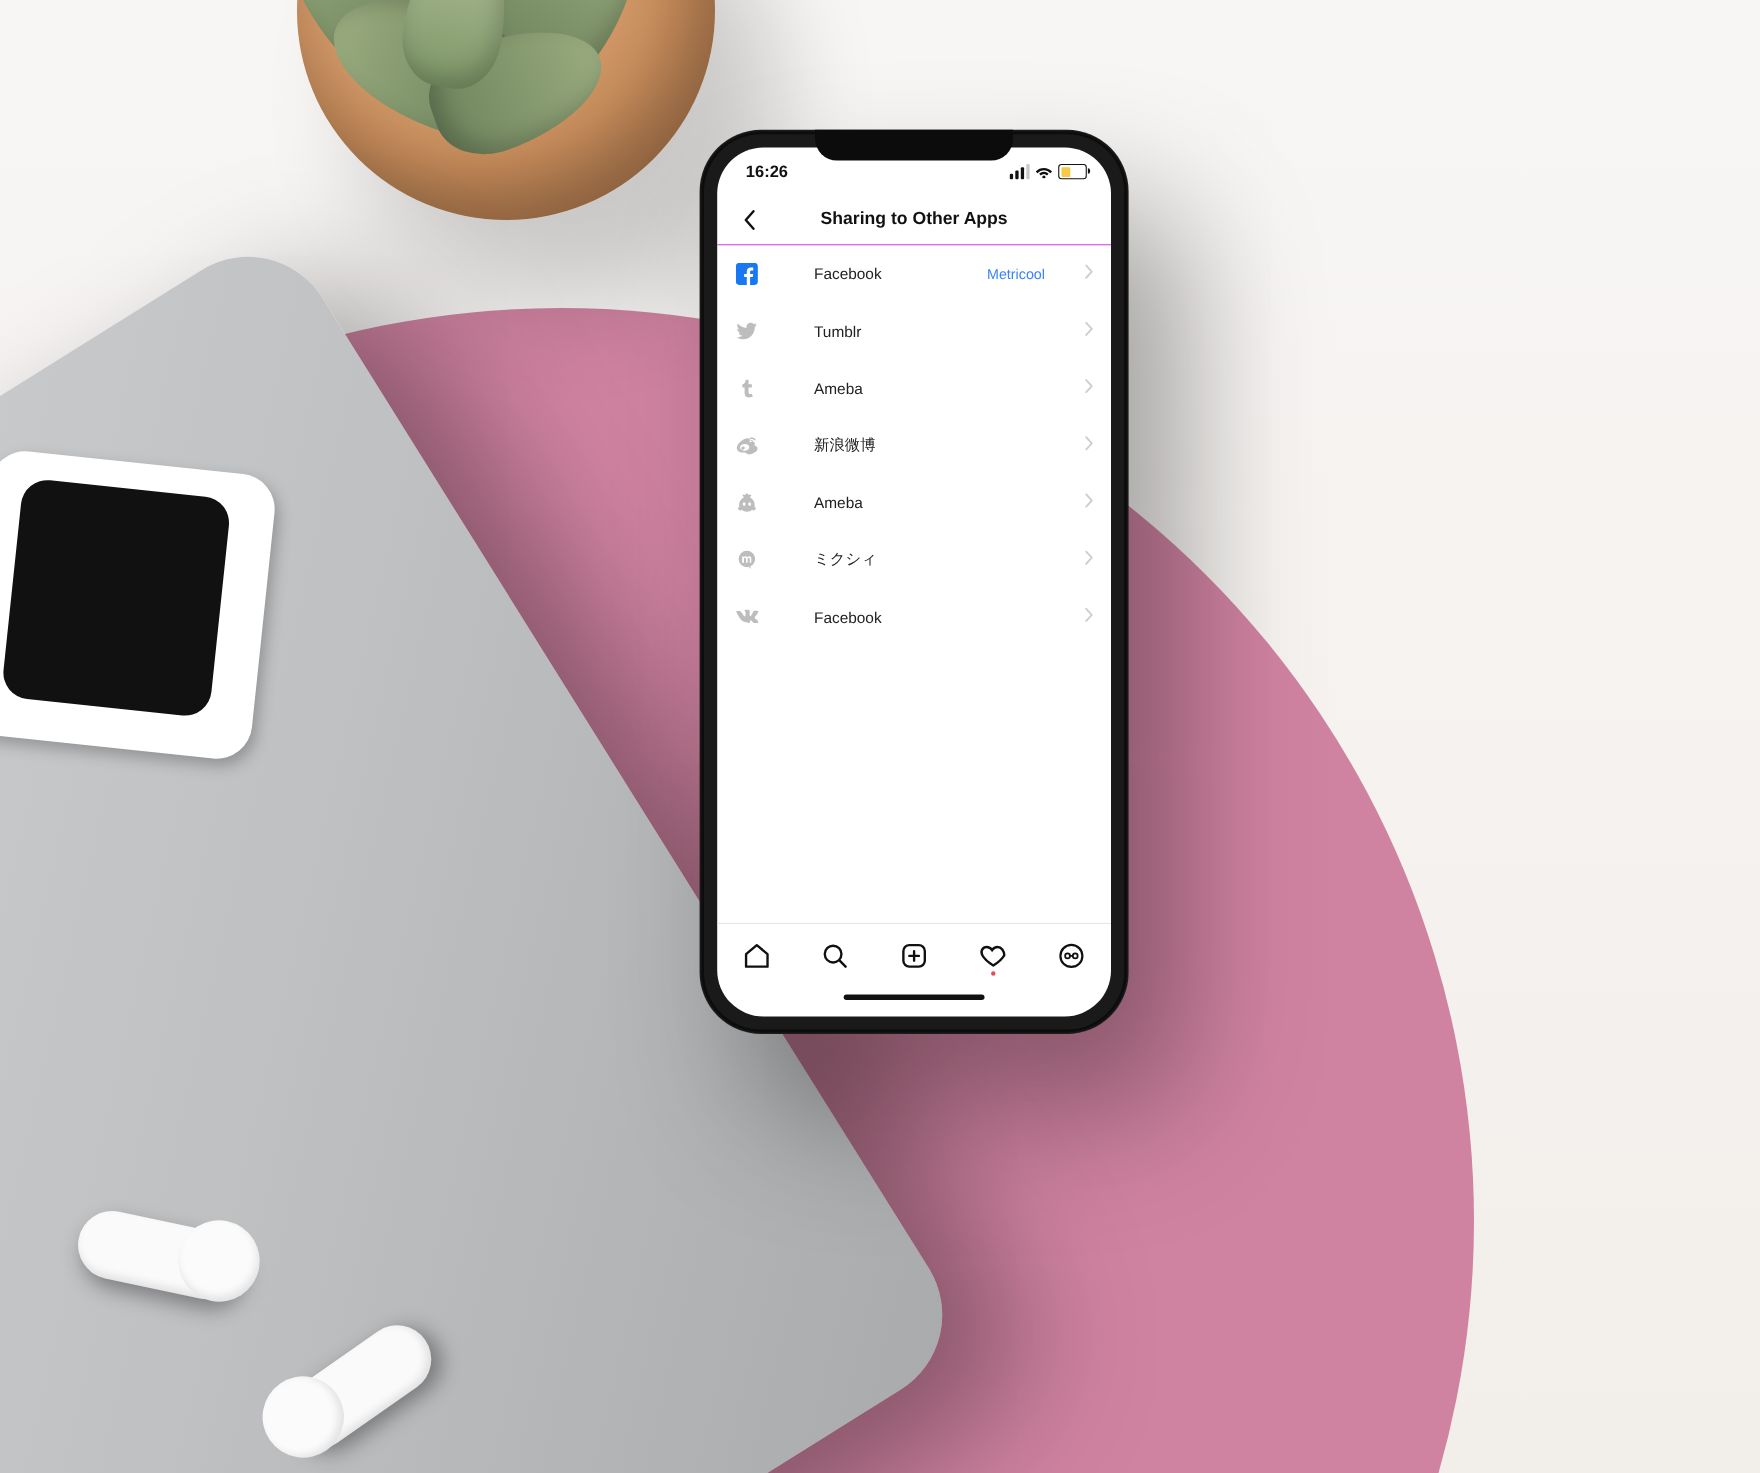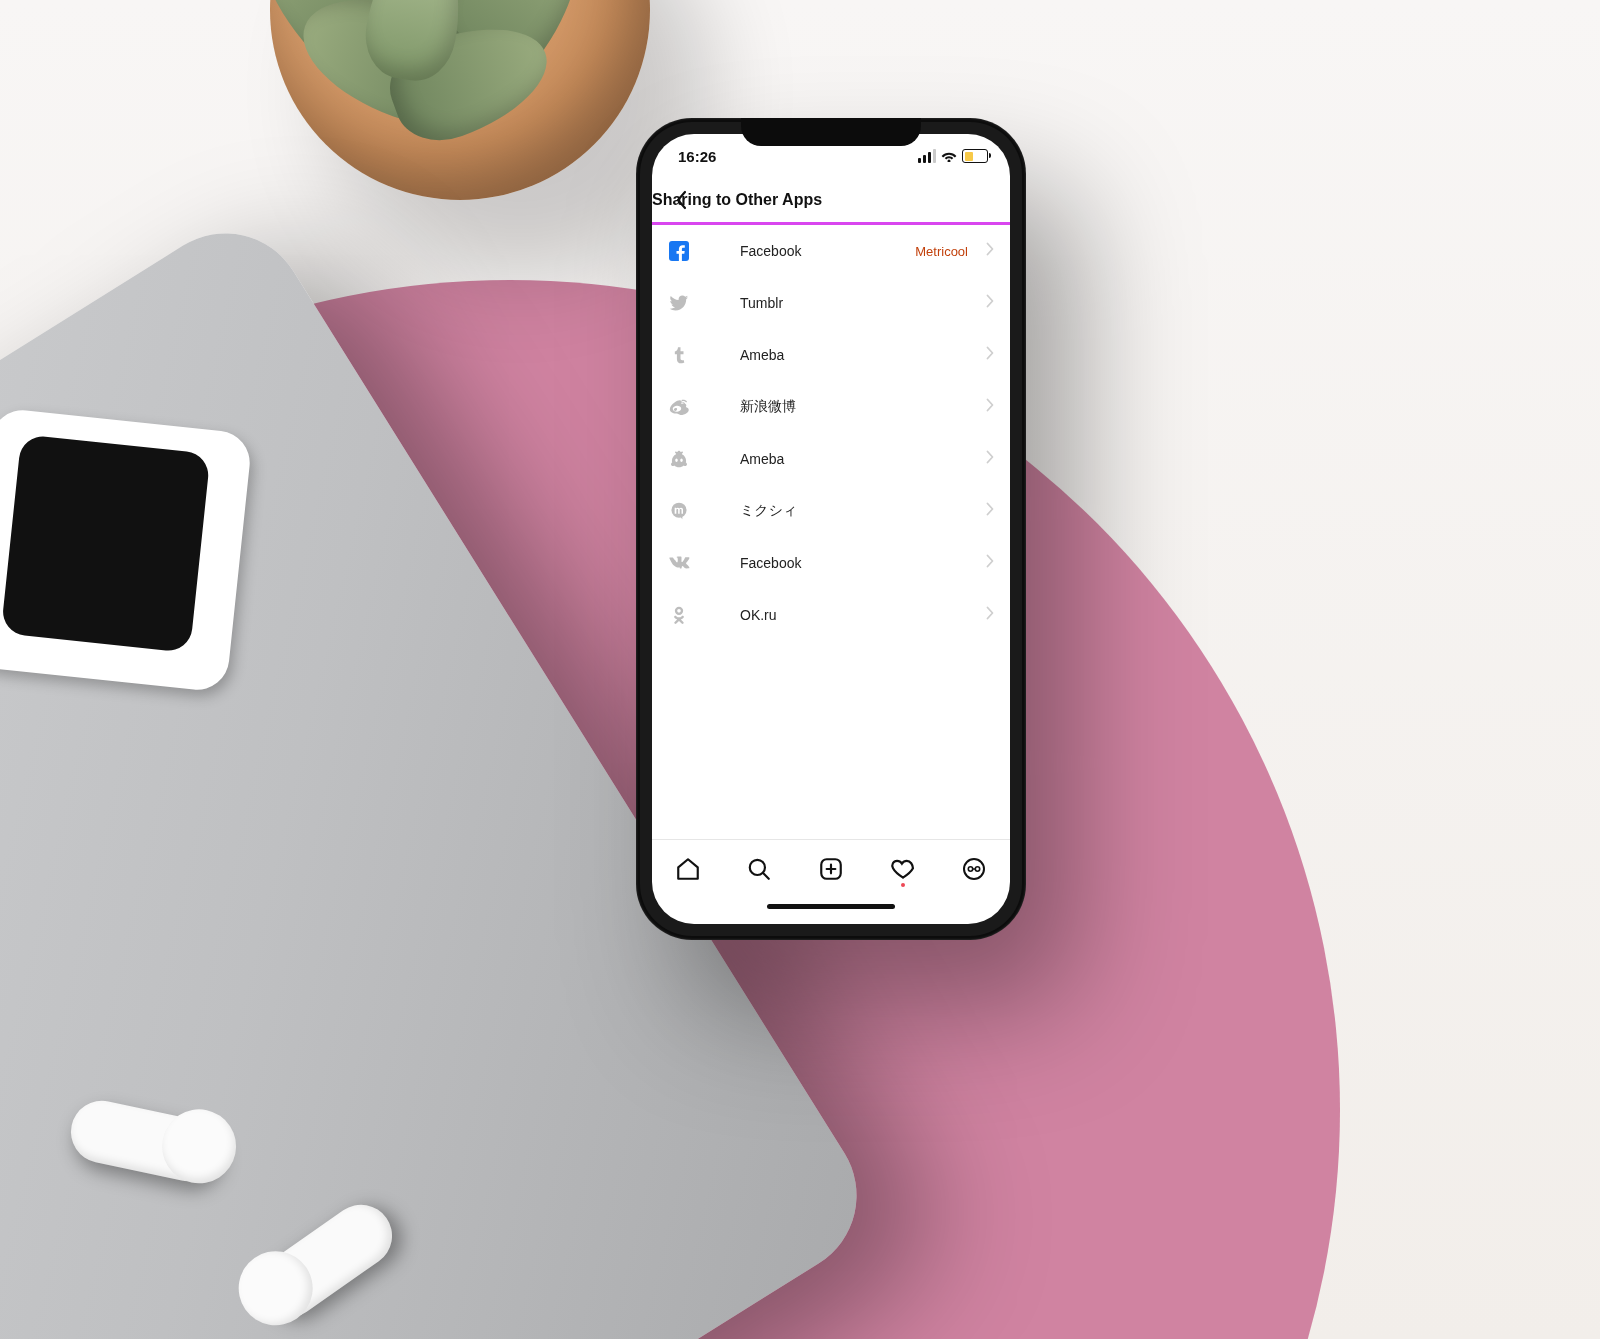--- a/index.html
+++ b/index.html
@@ -33,30 +33,30 @@
   .status .right{display:flex;align-items:center;gap:5px;}
   .sig{display:flex;align-items:flex-end;gap:2px;}
   .sig span{width:3px;background:#111;border-radius:1px;}
   .sig span:nth-child(1){height:5px}.sig span:nth-child(2){height:8px}.sig span:nth-child(3){height:11px}.sig span:nth-child(4){height:14px;background:#c9c9c9}
   .wifi svg{display:block}
   .batt{position:relative;width:24px;height:12px;border:1.5px solid #111;border-radius:3px;}
   .batt::after{content:"";position:absolute;right:-4px;top:3px;width:2.5px;height:5px;background:#111;border-radius:0 2px 2px 0;}
   .batt .fill{position:absolute;left:1.5px;top:1.5px;bottom:1.5px;width:35%;background:#f7c948;border-radius:1px;}
 
   
-  .navbar{height:44px;border-bottom:3px solid #d946ef;display:flex;align-items:center;justify-content:flex-start;position:relative;}
+  .navbar{height:44px;border-bottom:1px solid #d946ef;display:flex;align-items:center;justify-content:center;position:relative;}
   .navbar .back{position:absolute;left:10px;top:0;height:44px;width:40px;display:flex;align-items:center;justify-content:center;}
   .navbar h1{margin:0;font-size:16px;font-weight:700;color:#111;}
 
   
   .list{flex:1;overflow:auto;}
   .row{height:52px;display:flex;align-items:center;padding:0 16px;gap:14px;}
   .row .ic{width:22px;height:22px;display:flex;align-items:center;justify-content:center;flex:0 0 22px;}
   .row .label{flex:1;font-size:14px;color:#222;margin-left:36px;}
-  .row .detail{font-size:13px;color:#c2410c;margin-right:4px;}
+  .row .detail{font-size:13px;color:#3b82f6;margin-right:22px;}
   .row .chev{color:#cfcfcf;}
   .row.colored .ic svg,.row.colored .ic{color:#1877f2}
   .row .ic.grey{color:#bdbdbd}
 
   
   .tabbar{height:58px;border-top:1px solid #e6e6e6;display:flex;align-items:center;justify-content:space-around;padding-bottom:6px;}
   .tab{width:44px;height:44px;display:flex;align-items:center;justify-content:center;color:#111;position:relative;}
   .tab .dot{position:absolute;bottom:4px;left:50%;transform:translateX(-50%);width:4px;height:4px;border-radius:50%;background:#ed4956;}
   .homebar{height:20px;display:flex;align-items:flex-start;justify-content:center;}
   .homebar span{width:128px;height:5px;border-radius:3px;background:#111;}
@@ -200,31 +200,20 @@
             <svg width="22" height="20" viewBox="0 0 24 24">
                 <path fill="currentColor" d="M13 18.5h1.4s.4 0 .6-.3c.2-.2.2-.6.2-.6s0-1.8.8-2.1c.8-.3 1.9 1.8 3 2.5.9.6 1.5.5 1.5.5l3-.1s1.6-.1.8-1.4c-.1-.1-.5-1-2.4-2.8-2-1.9-1.8-1.6.7-4.9 1.5-2 2.1-3.2 1.9-3.7-.2-.5-1.3-.4-1.3-.4h-3.4s-.3 0-.4.1c-.2.1-.3.4-.3.4s-.5 1.4-1.3 2.6c-1.5 2.5-2.1 2.7-2.4 2.5-.6-.4-.4-1.6-.4-2.4 0-2.7.4-3.8-.8-4.1-.4-.1-.7-.2-1.7-.2-1.3 0-2.4 0-3 .3-.4.2-.7.7-.5.7.2 0 .8.1 1.1.6.4.5.4 1.8.4 1.8s.2 3.3-.5 3.7c-.5.3-1.2-.3-2.5-2.6C5.7 7.4 5.2 6 5.2 6s-.1-.3-.3-.4c-.2-.2-.5-.2-.5-.2H1.2s-.5 0-.7.2c-.2.2 0 .6 0 .6s2.5 5.9 5.4 8.9c2.6 2.7 5.6 2.4 5.6 2.4H13Z"></path>
               </svg>
           </span>
           <span class="label">Facebook</span>
           <span class="chev"><svg width="8" height="14" viewBox="0 0 8 14">
                 <path fill="none" stroke="currentColor" stroke-width="1.8" stroke-linecap="round" stroke-linejoin="round" d="m1.5 1.5 5 5.5-5 5.5"></path>
               </svg></span>
         </div>
 
-        <div class="row">
-          <span class="ic grey">
-            <svg width="20" height="20" viewBox="0 0 24 24">
-                <path fill="currentColor" d="M12 2a5 5 0 1 1 0 10 5 5 0 0 1 0-10Zm0 2.8a2.2 2.2 0 1 0 0 4.4 2.2 2.2 0 0 0 0-4.4Zm5.3 8.4c.6.5.7 1.4.2 2-.8 1-2 1.7-3.3 2.1l3 3c.6.6.6 1.5 0 2-.6.6-1.5.6-2 0L12 19.2l-3.2 3.1c-.6.6-1.5.6-2 0-.6-.6-.6-1.5 0-2l3-3c-1.3-.4-2.5-1.1-3.3-2.1-.5-.6-.4-1.5.2-2 .6-.5 1.5-.4 2 .2 1 1.2 2.4 1.4 3.3 1.4s2.3-.2 3.3-1.4c.5-.6 1.4-.7 2-.2Z"></path>
-              </svg>
-          </span>
-          <span class="label">OK.ru</span>
-          <span class="chev"><svg width="8" height="14" viewBox="0 0 8 14">
-                <path fill="none" stroke="currentColor" stroke-width="1.8" stroke-linecap="round" stroke-linejoin="round" d="m1.5 1.5 5 5.5-5 5.5"></path>
-              </svg></span>
-        </div>
 
       </div>
 
       <div class="tabbar">
         <div class="tab">
           <svg width="26" height="26" viewBox="0 0 24 24">
               <path fill="none" stroke="#111" stroke-width="2" stroke-linejoin="round" d="M3 10.5 12 3l9 7.5V21H3V10.5Z"></path>
             </svg>
         </div>
         <div class="tab">

